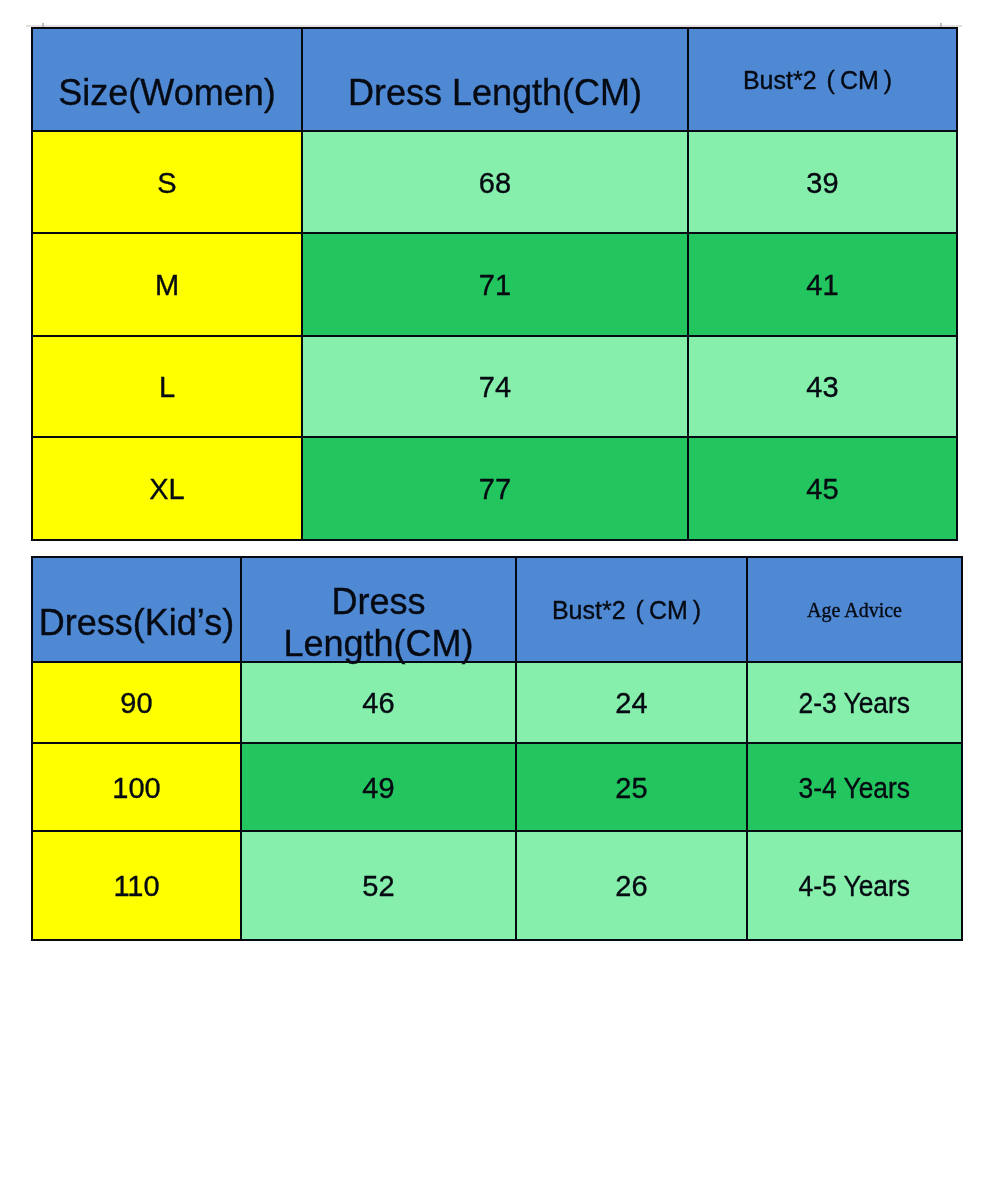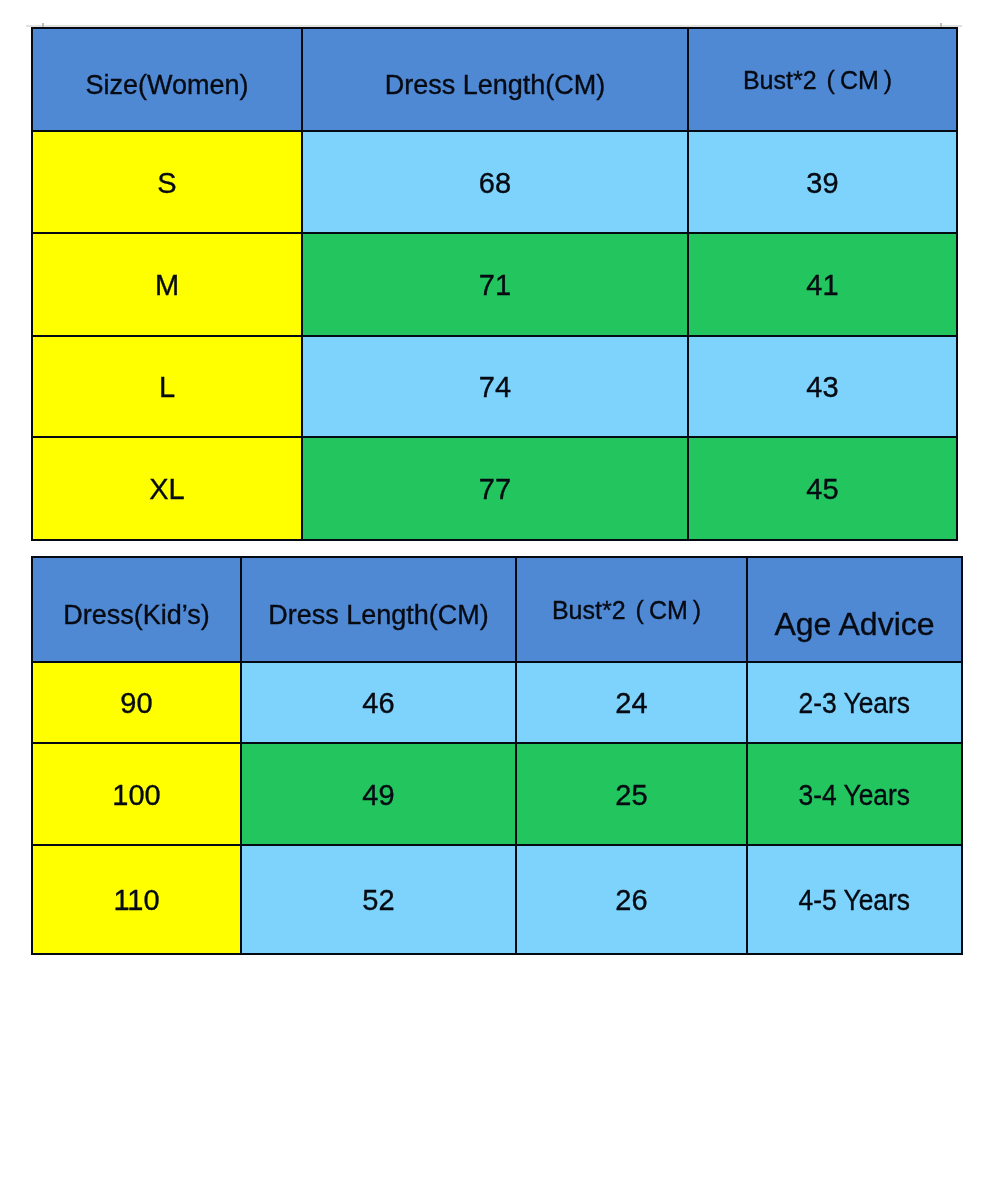--- a/index.html
+++ b/index.html
@@ -24,27 +24,27 @@
     border:2px solid #050a12;
     text-align:center;vertical-align:middle;
     color:#060a12;
     padding:0;
   }
   .t1{left:31px;top:27px;}
   .t2{left:31px;top:556px;}
 
   .hdr{background:#5089d3;}
   .c-yellow{background:#ffff00;}
-  .c-green{background:#7dd3fc;}
+  .c-green{background:#86efac;}
   .c-orange{background:#22c55e;}
 
-  .hdr .lbl{font-size:27px;position:relative;top:6px;}
+  .hdr .lbl{font-size:36px;position:relative;top:13px;}
   .cell .lbl{font-size:29px;position:relative;top:1px;}
   .lbl.bust{font-size:25px;letter-spacing:0px;top:1px;}
-  .serif{font-family:Liberation Sans, sans-serif;font-size:32px;position:relative;top:15px;}
+  .serif{font-family:Liberation Serif, serif;font-size:20px;position:relative;top:1px;}
   .lbl.narrow{display:inline-block;transform:scaleX(0.91);transform-origin:center;}
 </style>
 </head>
 <body>
 
 <div class="page">
 
   <div class="tick-h" style="left:26px;top:25px;width:936px;height:2px;"></div>
   <div class="tick-v" style="left:42px;top:23px;height:4px;"></div>
   <div class="tick-v" style="left:940px;top:23px;height:4px;"></div>
@@ -97,21 +97,21 @@
         <td class="hdr"><span class="lbl">Dress Length(CM)</span></td>
         <td class="hdr"><span class="lbl bust">Bust*2  ( CM )  </span></td>
         <td class="hdr"><span class="serif">Age Advice</span></td>
       </tr>
       <tr class="cell" style="height:81px">
         <td class="c-yellow"><span class="lbl">90</span></td>
         <td class="c-green"><span class="lbl">46</span></td>
         <td class="c-green"><span class="lbl">24</span></td>
         <td class="c-green"><span class="lbl narrow">2-3 Years</span></td>
       </tr>
-      <tr class="cell" style="height:102px">
+      <tr class="cell" style="height:88px">
         <td class="c-yellow"><span class="lbl">100</span></td>
         <td class="c-orange"><span class="lbl">49</span></td>
         <td class="c-orange"><span class="lbl">25</span></td>
         <td class="c-orange"><span class="lbl narrow">3-4 Years</span></td>
       </tr>
       <tr class="cell" style="height:109px">
         <td class="c-yellow"><span class="lbl">110</span></td>
         <td class="c-green"><span class="lbl">52</span></td>
         <td class="c-green"><span class="lbl">26</span></td>
         <td class="c-green"><span class="lbl narrow">4-5 Years</span></td>

